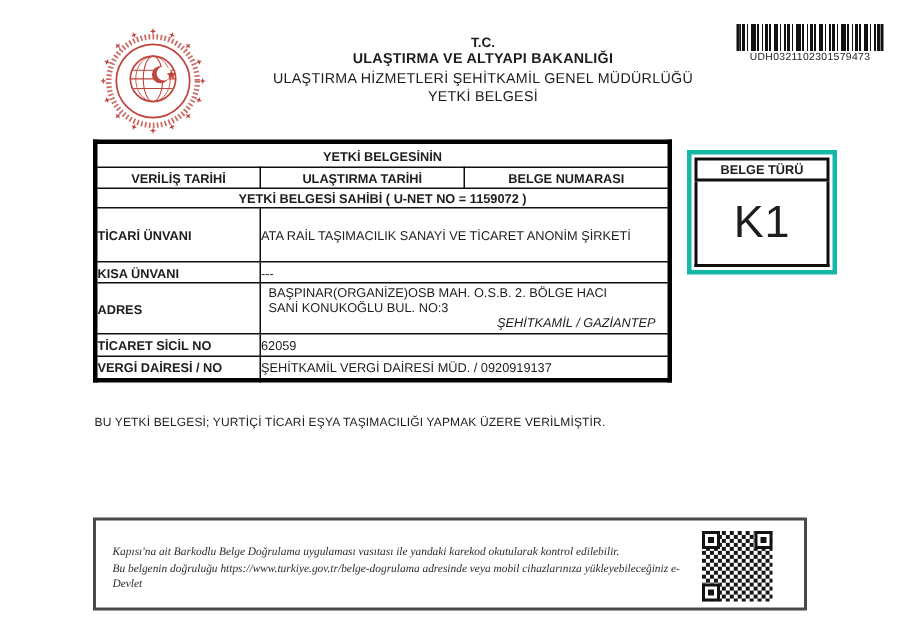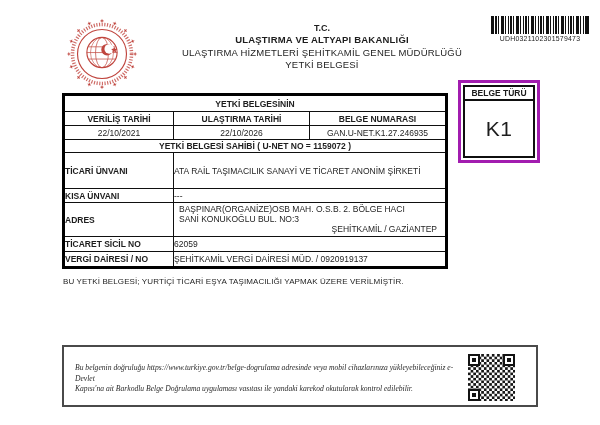--- a/index.html
+++ b/index.html
@@ -30,30 +30,30 @@
 
   
   table.cert{position:absolute;left:62px;top:93px;width:383px;border-collapse:collapse;
     table-layout:fixed;border:3px solid #000000;}
   table.cert td{border:1.5px solid #0f0f0f;padding:0;font-size:8.5px;overflow:hidden;}
   td.c{text-align:center;}
   td.b{font-weight:bold;}
   td.label{font-weight:bold;padding-left:20px;font-size:8.6px;margin-top:21px;}
   td.val{padding-left:5px;font-size:8px;}
   .addr-line{line-height:9.5px;padding-left:5px;}
-  .addr-city{text-align:right;padding-right:8px;line-height:10px;}
+  .addr-city{text-align:right;padding-right:8px;line-height:10px;font-style:italic;}
 
   
-  .belge-turu{left:458px;top:80px;width:82px;height:83px;border:3px solid #a21caf;
+  .belge-turu{left:458px;top:100px;width:100px;height:83px;border:3px solid #14b8a6;
     box-sizing:border-box;padding:2px;background:#fff;}
   .bt-head{border:2px solid #0f0f0f;box-sizing:border-box;height:16px;line-height:13px;
     text-align:center;font-weight:bold;font-size:8.5px;}
   .bt-value{border:2px solid #0f0f0f;border-top:none;box-sizing:border-box;
     height:calc(100% - 16px);display:flex;align-items:center;justify-content:center;
-    font-size:21px;letter-spacing:.5px;}
+    font-size:30px;letter-spacing:.5px;}
 
   
   .scope-note{left:63px;top:277px;font-size:8px;letter-spacing:.1px;}
 
   .verify-box{left:62px;top:345px;width:476px;height:62px;border:2px solid #4a4a4a;
     box-sizing:border-box;background:#fff;}
   .verify-text{position:absolute;left:11px;top:16px;width:392px;
     font-family:"Liberation Serif",serif;font-style:italic;font-size:7.6px;
     line-height:10.5px;color:#2a2a2a;}
 
@@ -129,25 +129,20 @@
     </colgroup>
   <tbody>
       <tr style="height:17px">
     <td colspan="3" class="c b">YETKİ BELGESİNİN</td>
   </tr>
   <tr style="height:14px">
     <td class="c b">VERİLİŞ TARİHİ</td>
     <td class="c b">ULAŞTIRMA TARİHİ</td>
     <td class="c b">BELGE NUMARASI</td>
   </tr>
-  <tr style="height:14px">
-    <td class="c">22/10/2021</td>
-    <td class="c">22/10/2026</td>
-    <td class="c">GAN.U-NET.K1.27.246935</td>
-  </tr>
   <tr style="height:13px">
     <td colspan="3" class="c b">YETKİ BELGESİ SAHİBİ ( U-NET NO = 1159072 )</td>
   </tr>
   <tr style="height:36px">
     <td class="label">TİCARİ ÜNVANI</td>
     <td colspan="2" class="val">ATA RAİL TAŞIMACILIK SANAYİ VE TİCARET ANONİM ŞİRKETİ</td>
   </tr>
   <tr style="height:14px">
     <td class="label">KISA ÜNVANI</td>
     <td colspan="2" class="val">---</td>
@@ -173,21 +168,21 @@
 
 <div class="abs belge-turu">
   <div class="bt-head">BELGE TÜRÜ</div>
   <div class="bt-value">K1</div>
 </div>
 
 <div class="abs scope-note">BU YETKİ BELGESİ; YURTİÇİ TİCARİ EŞYA TAŞIMACILIĞI YAPMAK ÜZERE VERİLMİŞTİR.</div>
 
 <div class="abs verify-box">
   <div class="verify-text">
+    <div>Kapısı'na ait Barkodlu Belge Doğrulama uygulaması vasıtası ile yandaki karekod okutularak kontrol edilebilir.</div>
     <div>Bu belgenin doğruluğu https://www.turkiye.gov.tr/belge-dogrulama adresinde veya mobil cihazlarınıza yükleyebileceğiniz e-Devlet</div>
-    <div>Kapısı'na ait Barkodlu Belge Doğrulama uygulaması vasıtası ile yandaki karekod okutularak kontrol edilebilir.</div>
   </div>
   <div class="qr">
     <div class="qr-finder qr-tl"></div>
     <div class="qr-finder qr-tr"></div>
     <div class="qr-finder qr-bl"></div>
   </div>
 </div>
 
 </body></html>

